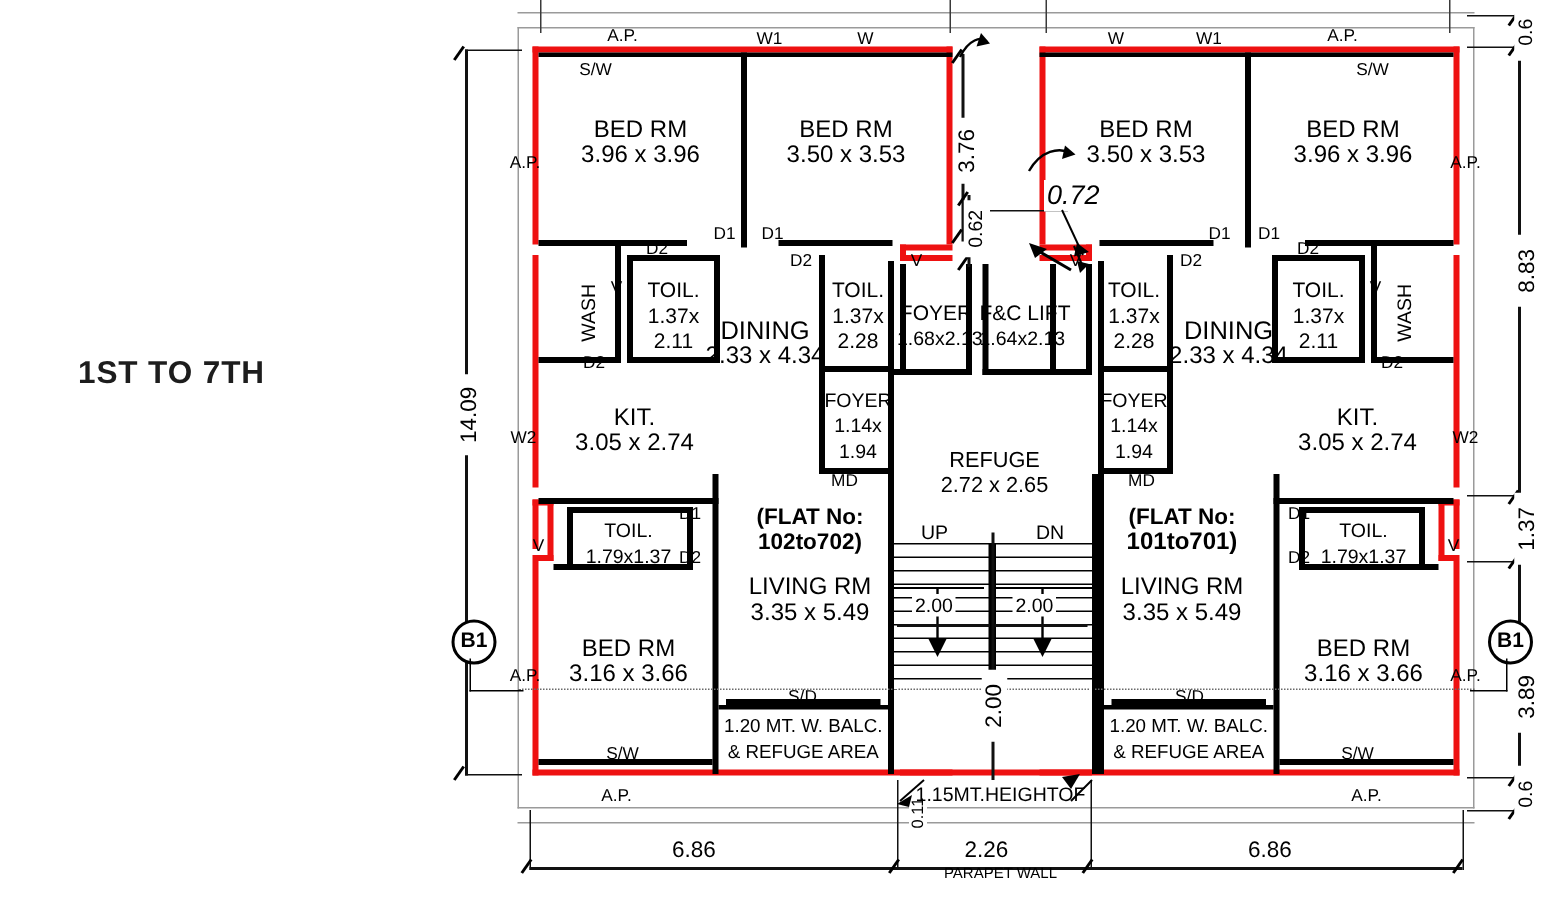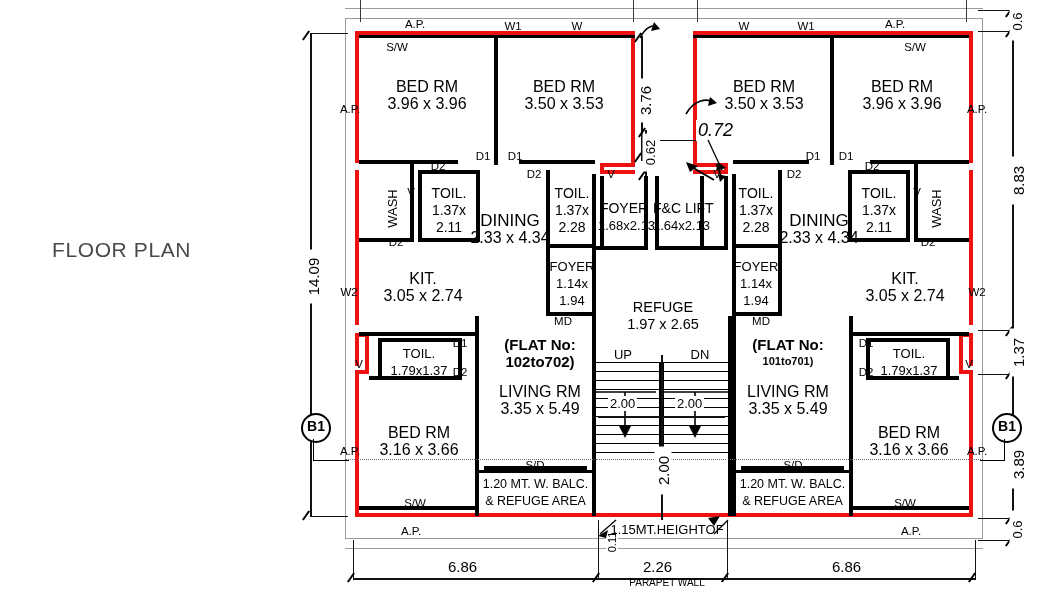--- a/index.html
+++ b/index.html
@@ -40,21 +40,21 @@
 
   .stairline{position:absolute;height:1px;background:#000;}
   .roomtxt{position:absolute;text-align:center;white-space:nowrap;}
 </style>
 </head>
 <body>
 
 <div id="stage">
 
   <div id="titleblock">
-    <div class="t2">FLOOR PLAN</div>
+    <div class="t1">1ST TO 7TH</div>
   </div>
 
   <div class="grayline" style="left:345px;top:18px;width:638px;height:1px;"></div>
   <div class="grayline" style="left:345px;top:538px;width:638px;height:1px;"></div>
   <div class="grayline" style="left:345px;top:18px;width:1px;height:521px;"></div>
   <div class="grayline" style="left:982px;top:18px;width:1px;height:521px;"></div>
 
   <div class="grayline" style="left:345px;top:8px;width:638px;height:1px;"></div>
   <div class="grayline" style="left:345px;top:548px;width:638px;height:1px;"></div>
 
@@ -315,42 +315,42 @@
     <div class="lbl" style="position:relative;font-size:13px;">1.79x1.37</div>
   </div>
 
   <div class="roomtxt" style="left:853px;top:424px;width:112px;">
     <div class="lbl" style="position:relative;font-size:16px;">BED RM</div>
     <div class="lbl" style="position:relative;font-size:16px;">3.16 x 3.66</div>
   </div>
 
   <div class="roomtxt" style="left:738px;top:336px;width:100px;">
     <div class="lbl b" style="position:relative;font-size:15px;">(FLAT No:</div>
-    <div class="lbl b" style="position:relative;font-size:11px;">101to701)</div>
+    <div class="lbl b" style="position:relative;font-size:16px;">101to701)</div>
   </div>
   <div class="roomtxt" style="left:736px;top:383px;width:104px;">
     <div class="lbl" style="position:relative;font-size:16px;">LIVING RM</div>
     <div class="lbl" style="position:relative;font-size:16px;">3.35 x 5.49</div>
   </div>
   <div class="roomtxt" style="left:735px;top:476px;width:115px;">
     <div class="lbl" style="position:relative;font-size:12.5px;">1.20 MT. W. BALC.</div>
     <div class="lbl" style="position:relative;font-size:12.5px;">&amp; REFUGE AREA</div>
   </div>
 
   <div class="roomtxt" style="left:598px;top:200px;width:52px;">
     <div class="lbl" style="position:relative;font-size:14px;">FOYER</div>
     <div class="lbl" style="position:relative;font-size:13px;">1.68x2.13</div>
   </div>
   <div class="roomtxt" style="left:653px;top:200px;width:54px;">
     <div class="lbl" style="position:relative;font-size:14px;">F&amp;C LIFT</div>
     <div class="lbl" style="position:relative;font-size:13px;">1.64x2.13</div>
   </div>
   <div class="roomtxt" style="left:604px;top:299px;width:118px;">
     <div class="lbl" style="position:relative;font-size:14.5px;">REFUGE</div>
-    <div class="lbl" style="position:relative;font-size:14.5px;">1.97 x 2.65</div>
+    <div class="lbl" style="position:relative;font-size:14.5px;">2.72 x 2.65</div>
   </div>
 
   <div class="lbl" style="left:606px;top:346px;width:34px;font-size:13px;">UP</div>
   <div class="lbl" style="left:683px;top:346px;width:34px;font-size:13px;">DN</div>
 
   <div class="lbl sm" style="left:398px;top:18px;width:34px;">A.P.</div>
   <div class="lbl sm" style="left:500px;top:20px;width:26px;">W1</div>
   <div class="lbl sm" style="left:566px;top:20px;width:22px;">W</div>
   <div class="lbl sm" style="left:733px;top:20px;width:22px;">W</div>
   <div class="lbl sm" style="left:793px;top:20px;width:26px;">W1</div>

